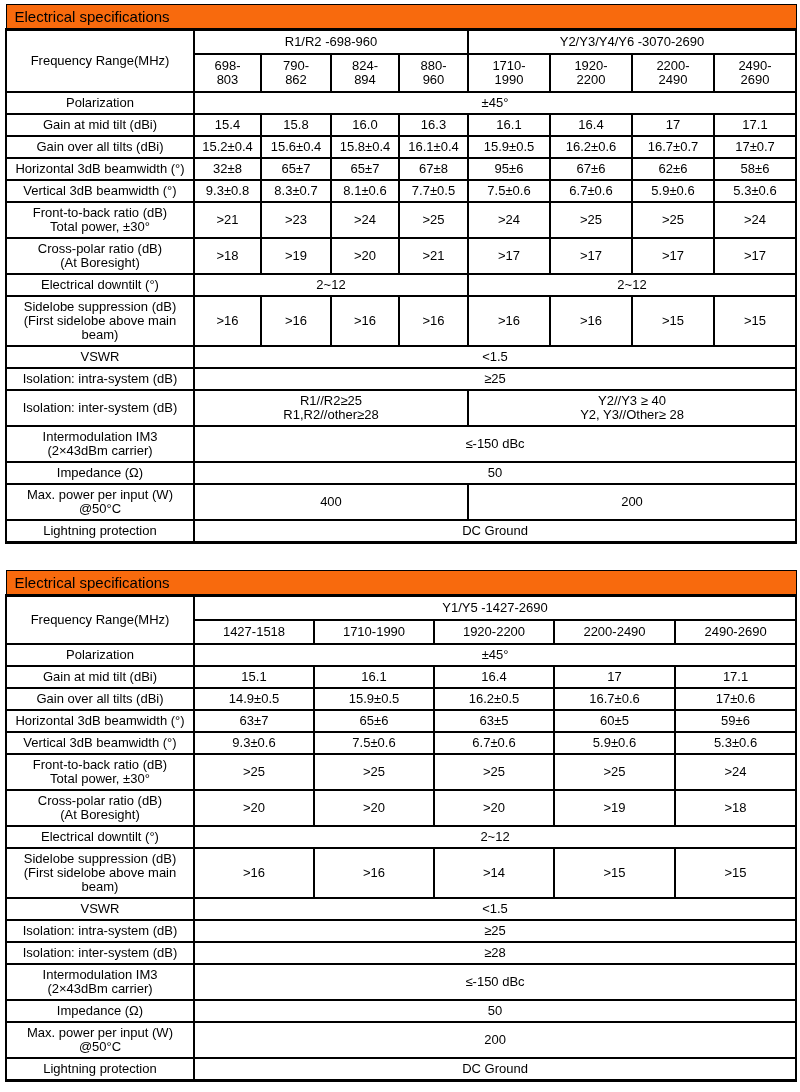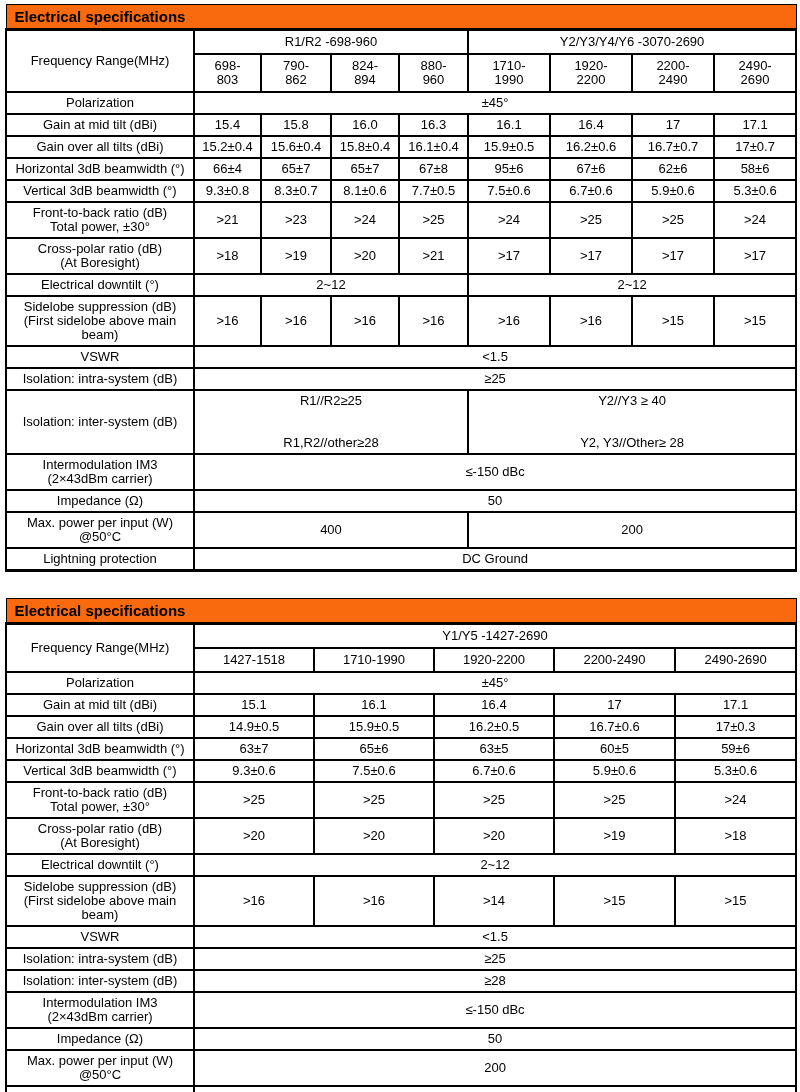--- a/index.html
+++ b/index.html
@@ -16,28 +16,28 @@
   }
   table.tbl + table.tbl { margin-top:26px; }
   td {
     border:2px solid var(--line);
     font-size:13px; line-height:14px;
     padding:3px 4px; vertical-align:middle;
     overflow:hidden;
   }
   td.c-title {
     background:var(--accent);
-    font-weight:bold; font-size:15px; line-height:17px;
+    font-weight:normal; font-size:15px; line-height:17px;
     text-align:left; padding:3px 4px 3px 8px;
     border:1px solid var(--line); border-bottom:3px solid var(--line);
   }
   td.c-label   { text-align:center; }
   td.c-group, td.c-header, td.c-value { text-align:center; }
   td.c-group, td.c-header { padding:4px 14px; }
-  td.gap .ln + .ln { margin-top:28px; }
+  td.gap .ln + .ln { margin-top:0; }
   tr:last-child td { border-bottom-width:3px; }
   .ln { white-space:normal; }
 </style>
 </head>
 <body>
 
 <div class="doc">
   <table class="tbl">
       <colgroup>
         <col style="width: 188px;">
@@ -155,21 +155,21 @@
           </td>
           <td class="c-value">
             <div class="ln">17±0.7</div>
           </td>
         </tr>
         <tr>
           <td class="c-label">
             <div class="ln">Horizontal 3dB beamwidth (°)</div>
           </td>
           <td class="c-value">
-            <div class="ln">66±4</div>
+            <div class="ln">32±8</div>
           </td>
           <td class="c-value">
             <div class="ln">65±7</div>
           </td>
           <td class="c-value">
             <div class="ln">65±7</div>
           </td>
           <td class="c-value">
             <div class="ln">67±8</div>
           </td>
@@ -460,21 +460,21 @@
           <td class="c-value">
             <div class="ln">15.9±0.5</div>
           </td>
           <td class="c-value">
             <div class="ln">16.2±0.5</div>
           </td>
           <td class="c-value">
             <div class="ln">16.7±0.6</div>
           </td>
           <td class="c-value">
-            <div class="ln">17±0.3</div>
+            <div class="ln">17±0.6</div>
           </td>
         </tr>
         <tr>
           <td class="c-label">
             <div class="ln">Horizontal 3dB beamwidth (°)</div>
           </td>
           <td class="c-value">
             <div class="ln">63±7</div>
           </td>
           <td class="c-value">

